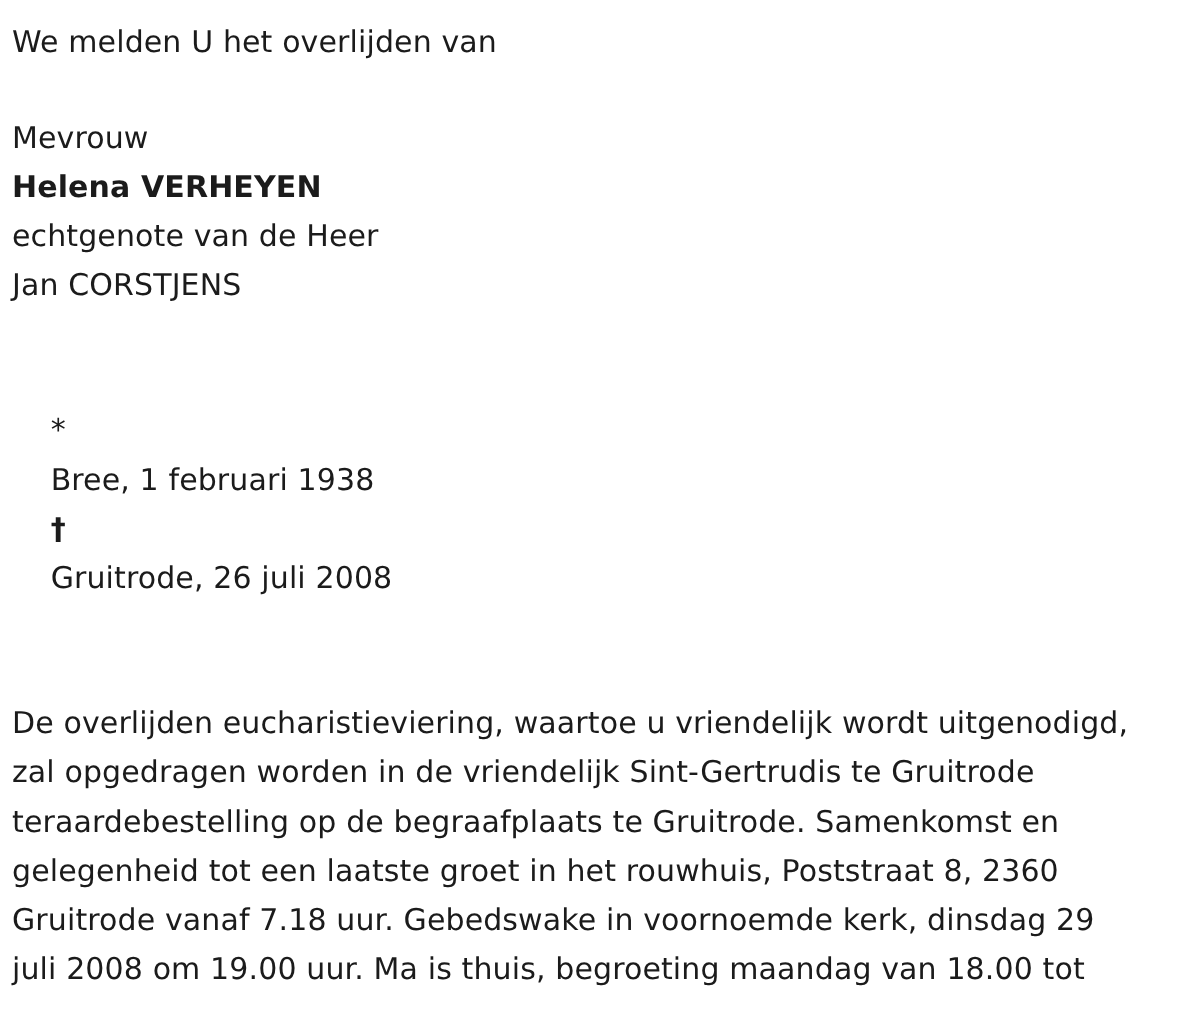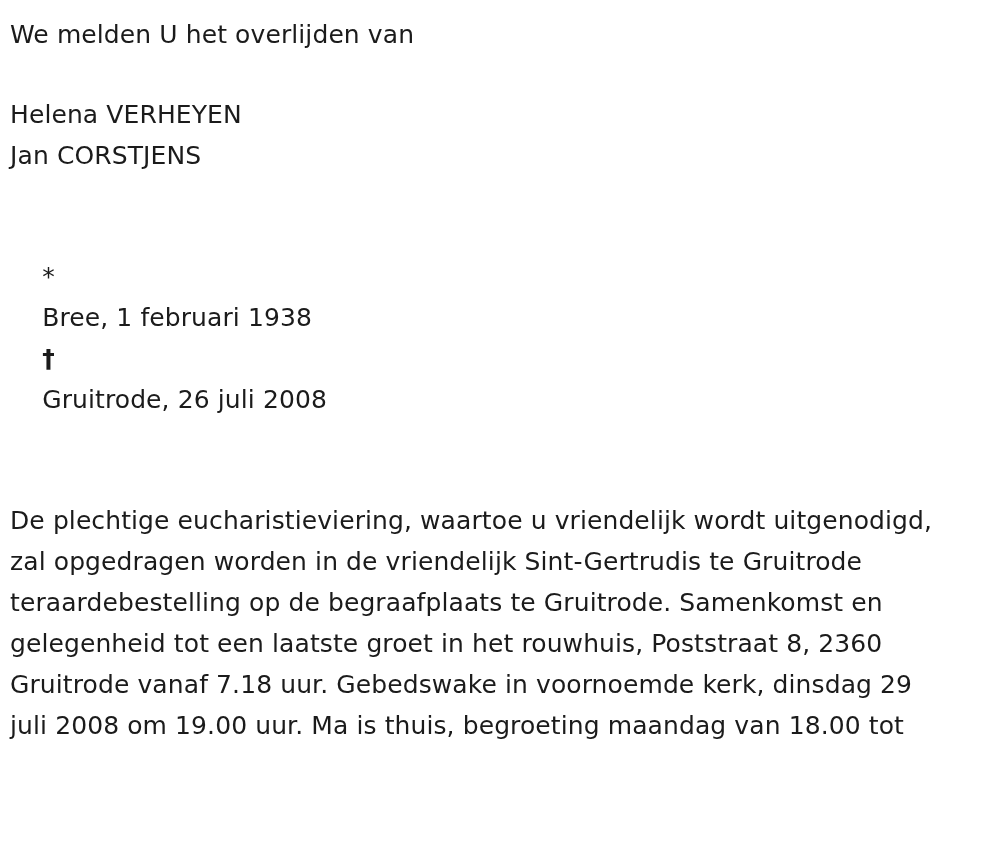--- a/index.html
+++ b/index.html
@@ -21,21 +21,21 @@
     padding: 14px 12px 0 10px;
     background: #ffffff;
   }
   .line {
     font-size: 25px;
     line-height: 41px;
     letter-spacing: 0.1px;
     white-space: pre-wrap;
   }
   .bold {
-    font-weight: normal;
+    font-weight: bold;
   }
   .spacer {
     height: 39px;
   }
   .block {
     font-size: 25px;
     line-height: 41px;
     letter-spacing: 0.1px;
   }
   .dagger {
@@ -45,39 +45,41 @@
 </style>
 </head>
 <body>
 
 <div class="page">
 
   <div class="line">We melden U het overlijden van</div>
 
   <div class="spacer"></div>
 
+  <div class="line">Mevrouw</div>
 
   <div class="line bold">Helena VERHEYEN</div>
 
+  <div class="line">echtgenote van de Heer</div>
 
   <div class="line">Jan CORSTJENS</div>
 
   <div class="spacer"></div>
 
   <div class="line">
     <span>*</span>
     <span>Bree, 1 februari 1938</span>
     <span class="dagger">†</span>
     <span>Gruitrode, 26 juli 2008</span>
   </div>
 
   <div class="spacer"></div>
 
   <div class="block">
-    <div class="line">De plechtige eucharistieviering, waartoe u vriendelijk wordt uitgenodigd,</div>
+    <div class="line">De overlijden eucharistieviering, waartoe u vriendelijk wordt uitgenodigd,</div>
     <div class="line">zal opgedragen worden in de vriendelijk Sint-Gertrudis te Gruitrode</div>
     <div class="line">teraardebestelling op de begraafplaats te Gruitrode. Samenkomst en</div>
     <div class="line">gelegenheid tot een laatste groet in het rouwhuis, Poststraat 8, 2360</div>
     <div class="line">Gruitrode vanaf 7.18 uur. Gebedswake in voornoemde kerk, dinsdag 29</div>
     <div class="line">juli 2008 om 19.00 uur. Ma is thuis, begroeting maandag van 18.00 tot</div>
 
   </div>
 
 </div>
 

